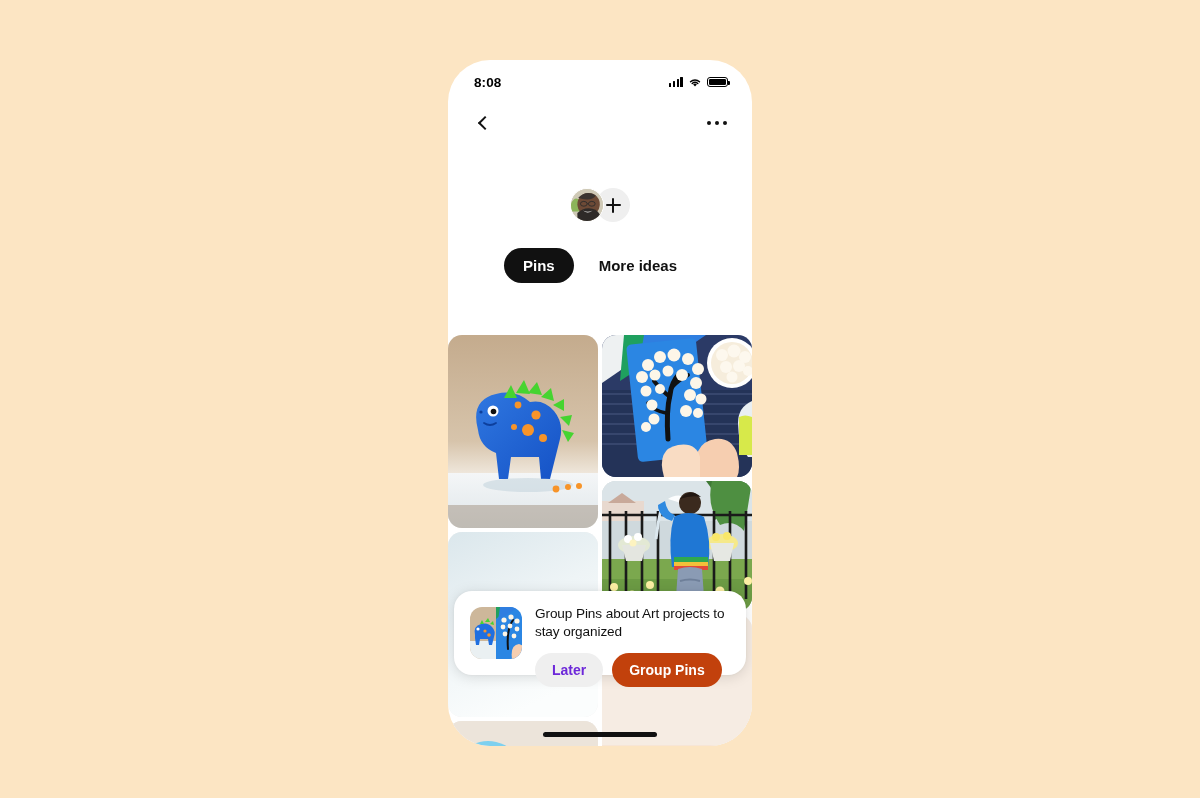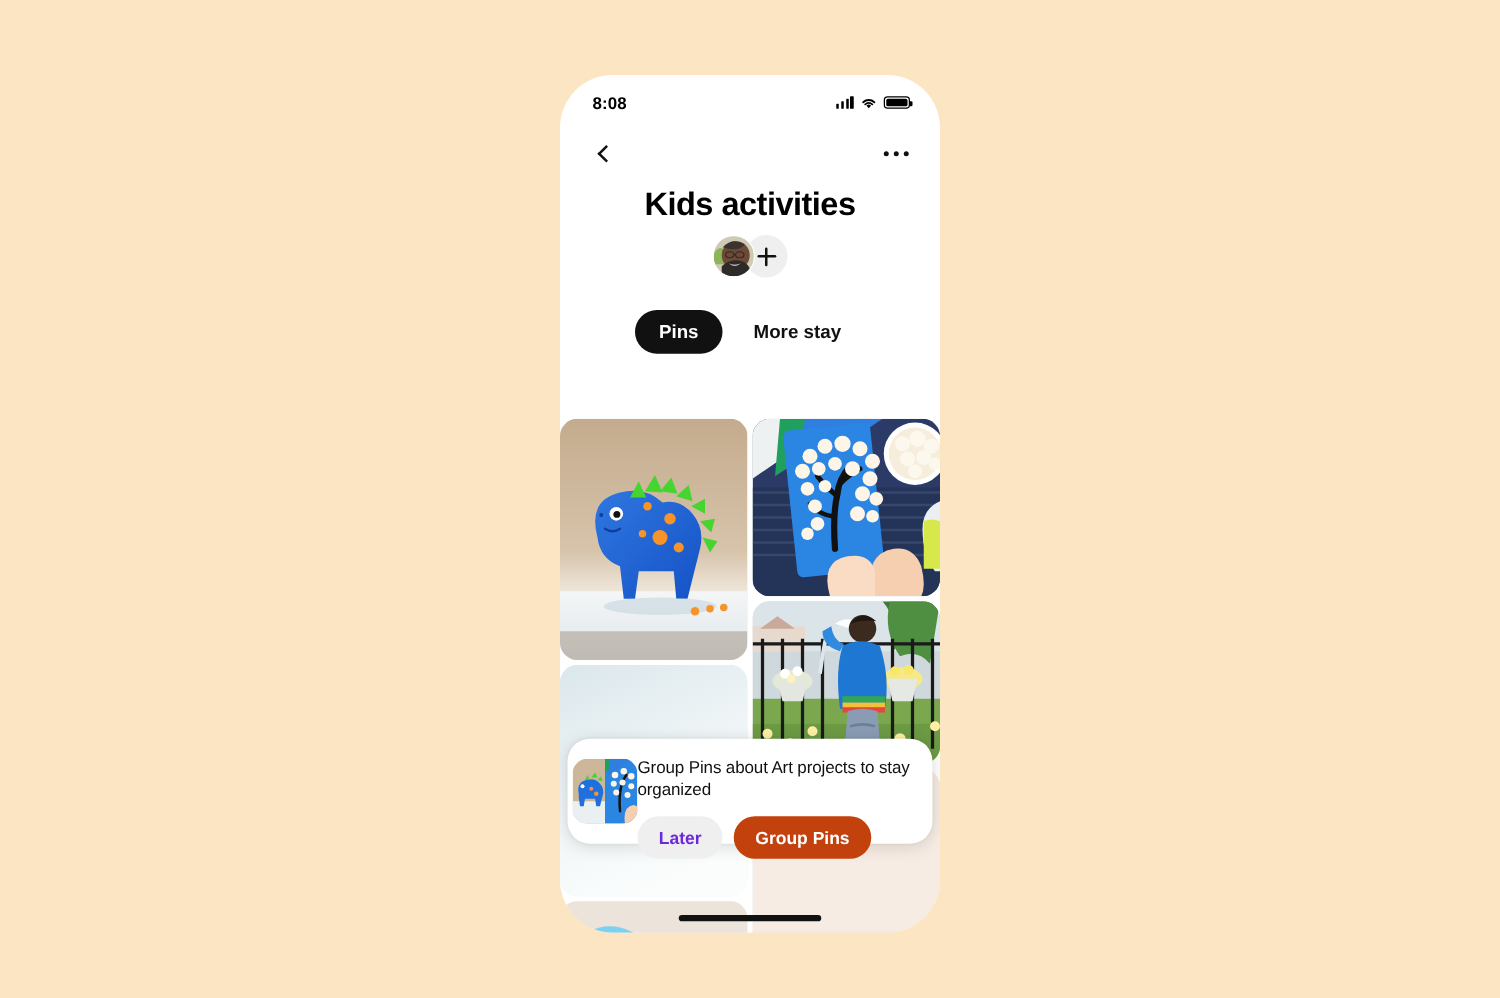--- a/index.html
+++ b/index.html
@@ -145,22 +145,22 @@
     background: #eee; flex: none;
   }
   .pin svg { display: block; width: 100%; height: 100%; }
 
   
   .toast {
     position: absolute; left: 6px; right: 6px;
     top: 531px; height: 84px;
     background: #fff; border-radius: 18px;
     box-shadow: 0 2px 14px rgba(0,0,0,0.13), 0 0 3px rgba(0,0,0,0.05);
-    padding: 14px 4px;
-    display: flex; 
+    padding: 14px 16px;
+    display: flex; gap: 13px;
   }
   .toast-thumb {
     width: 52px; height: 52px; border-radius: 12px;
     overflow: hidden; flex: none; margin-top: 2px;
     display: flex;
   }
   .toast-thumb > div { width: 50%; height: 100%; }
   .toast-body { flex: 1; min-width: 0; }
   .toast-text {
     font-size: 13.6px; color: #111; line-height: 1.32;
@@ -213,21 +213,20 @@
       </div>
     <div class="nav-btn">
         <div class="dots">
           <i></i>
           <i></i>
           <i></i>
         </div>
       </div>
   </div>
 
-  <div class="board-title">Kids activities</div>
 
   <div class="collabs">
     <div class="avatar">
       <svg viewBox="0 0 40 40" preserveAspectRatio="xMidYMid slice">
         <rect width="40" height="40" fill="#cfc9b6"></rect>
         <path d="M0 18 q5 -10 11 -4 q4 5 1 14 l-12 0 Z" fill="#8cb45a"></path>
         <circle cx="22" cy="19" r="14" fill="#6d4a36"></circle>
         <path d="M8 30 q6 -6 14 -6 q10 0 14 8 l0 8 -28 0 Z" fill="#2e2a28"></path>
         <path d="M9 11 q10 -10 22 -3 q-3 5 -11 5 q-6 0 -11 -2 Z" fill="#3a3330"></path>
         <ellipse cx="16" cy="18.5" rx="4.2" ry="3" fill="none" stroke="#2b2b2b" stroke-width="1.1"></ellipse>
@@ -236,21 +235,21 @@
         <path d="M15 27 q6 5 12 0 q-6 3 -12 0 Z" fill="#fff"></path>
       </svg>
     </div>
     <div class="add-collab">
       <span class="plus-sm"></span>
     </div>
   </div>
 
   <div class="tabs">
     <div class="tab active">Pins</div>
-    <div class="tab">More stay</div>
+    <div class="tab">More ideas</div>
   </div>
 
 
   <div class="grid">
 
     <div class="col left">
 
       <div class="pin" style="height:193px">
         <svg viewBox="0 0 150 193" preserveAspectRatio="xMidYMid slice">
           <defs>

